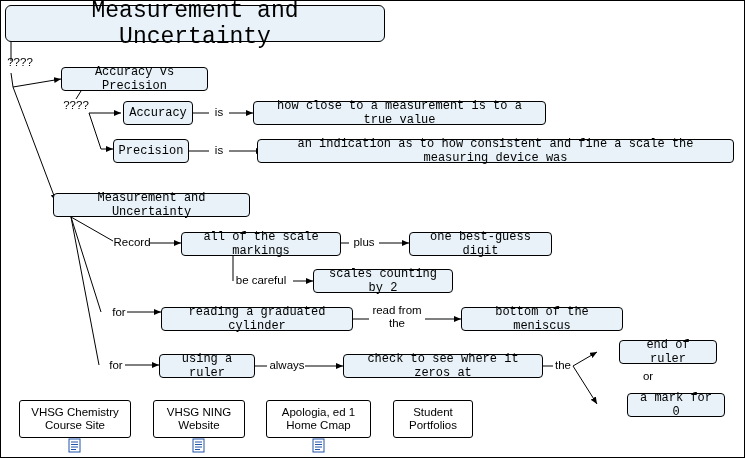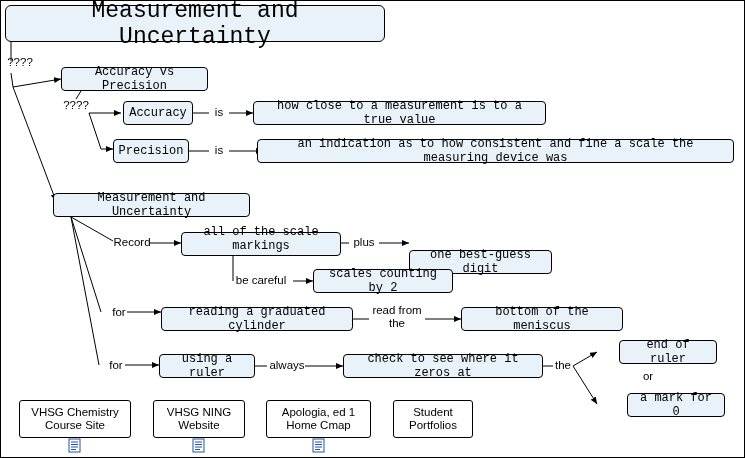--- a/index.html
+++ b/index.html
@@ -156,25 +156,25 @@
   </div>
 
   <div class="node" style="left:256px; top:138px; width:477px; height:24px;">
     <span>an indication as to how consistent and fine a scale the measuring device was</span>
   </div>
 
   <div class="node" style="left:52px; top:192px; width:197px; height:24px;">
     <span>Measurement and Uncertainty</span>
   </div>
 
-  <div class="node" style="left:180px; top:231px; width:160px; height:24px;align-items:flex-end;">
+  <div class="node" style="left:180px; top:231px; width:160px; height:24px;">
     <span>all of the scale markings</span>
   </div>
 
-  <div class="node" style="left:408px; top:231px; width:143px; height:24px;margin-top:18px;">
+  <div class="node" style="left:408px; top:231px; width:143px; height:24px;">
     <span>one best-guess digit</span>
   </div>
 
   <div class="node" style="left:312px; top:268px; width:140px; height:24px;">
     <span>scales counting by 2</span>
   </div>
 
   <div class="node" style="left:160px; top:306px; width:192px; height:24px;">
     <span>reading a graduated cylinder</span>
   </div>

